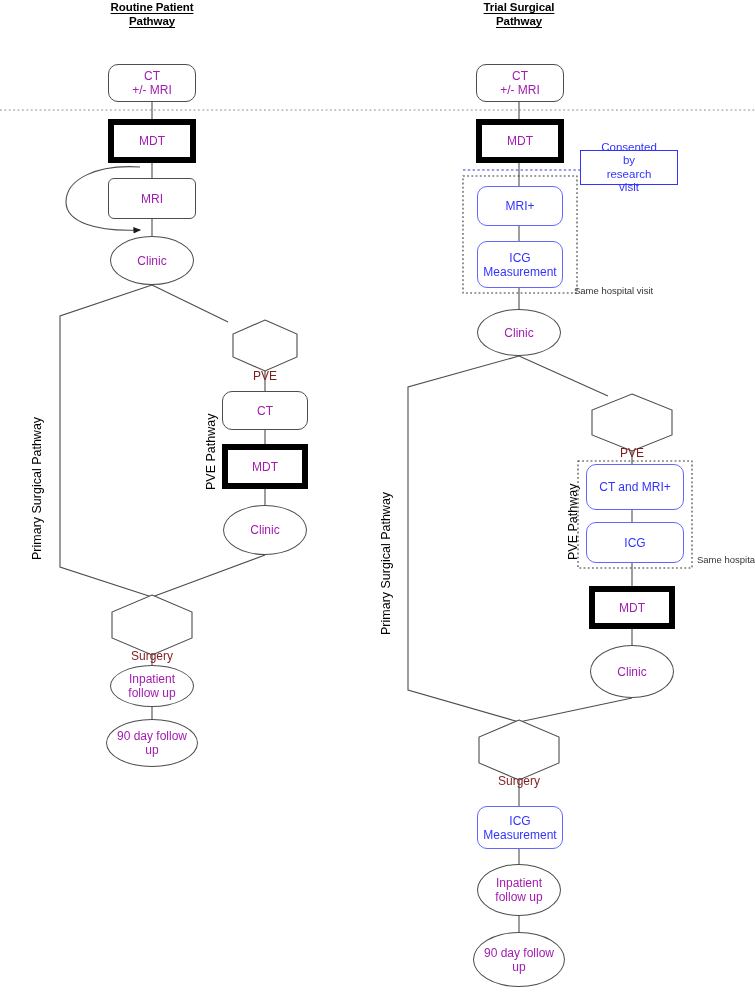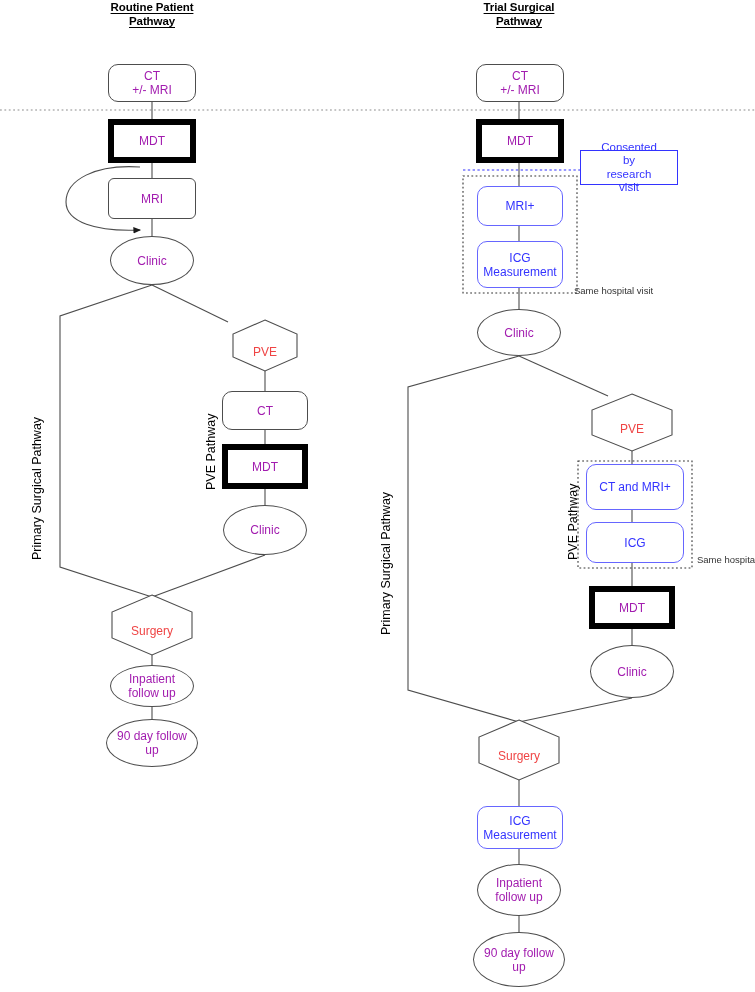--- a/index.html
+++ b/index.html
@@ -63,25 +63,26 @@
     border: 1px solid #3333ff;
     color: #3333ff;
     border-radius: 0;
     font-size: 11.5px;
     line-height: 13.5px;
     padding: 0 17px;
   }
   .hex-label {
     position: absolute;
     display: flex;
-    align-items: flex-end;
+    align-items: flex-start;
     justify-content: center;
     font-size: 12px;
-    color: #ef4444;
+    color: #7f1d1d;
     pointer-events: none;
+    margin-top: 37px;
   }
   .vlabel {
     position: absolute;
     font-size: 12.5px;
     color: #000;
     white-space: nowrap;
     transform-origin: 0 0;
     transform: rotate(-90deg);
   }
   .annot {

